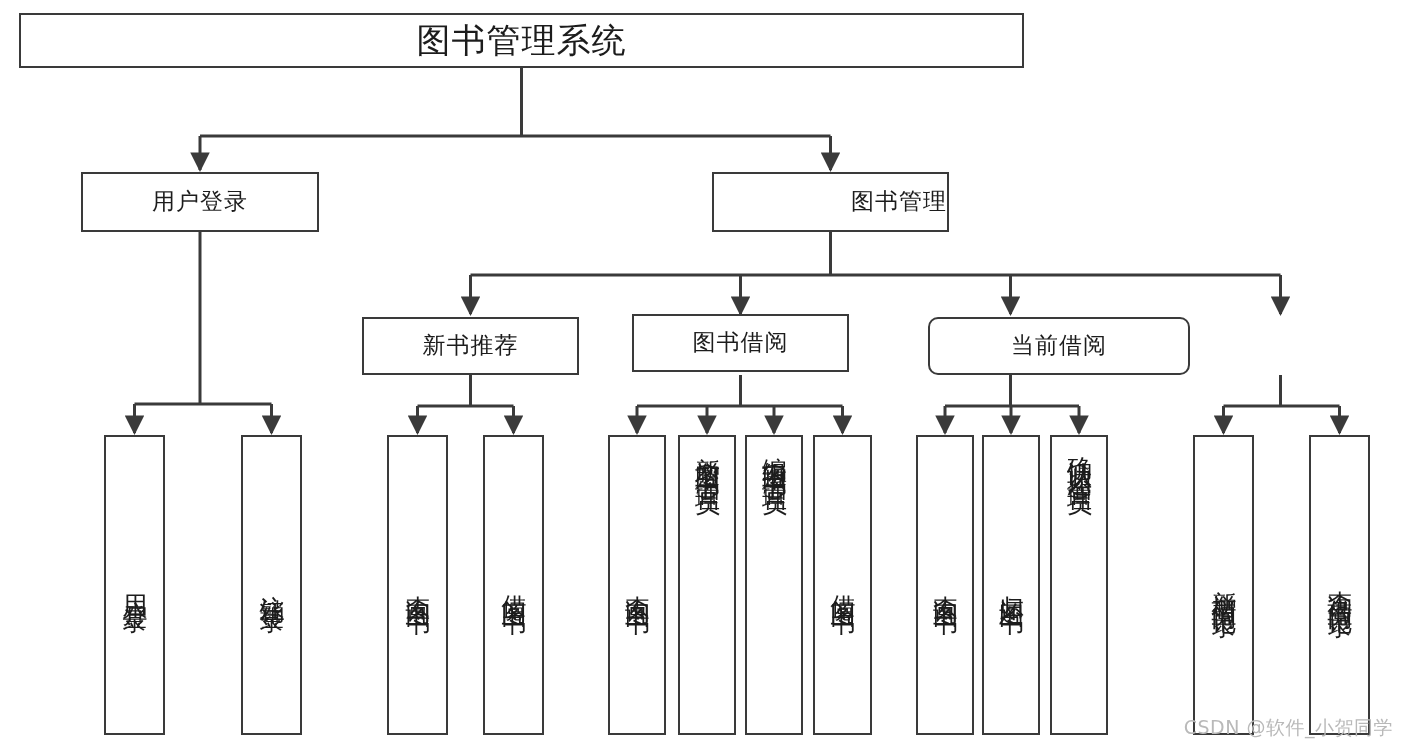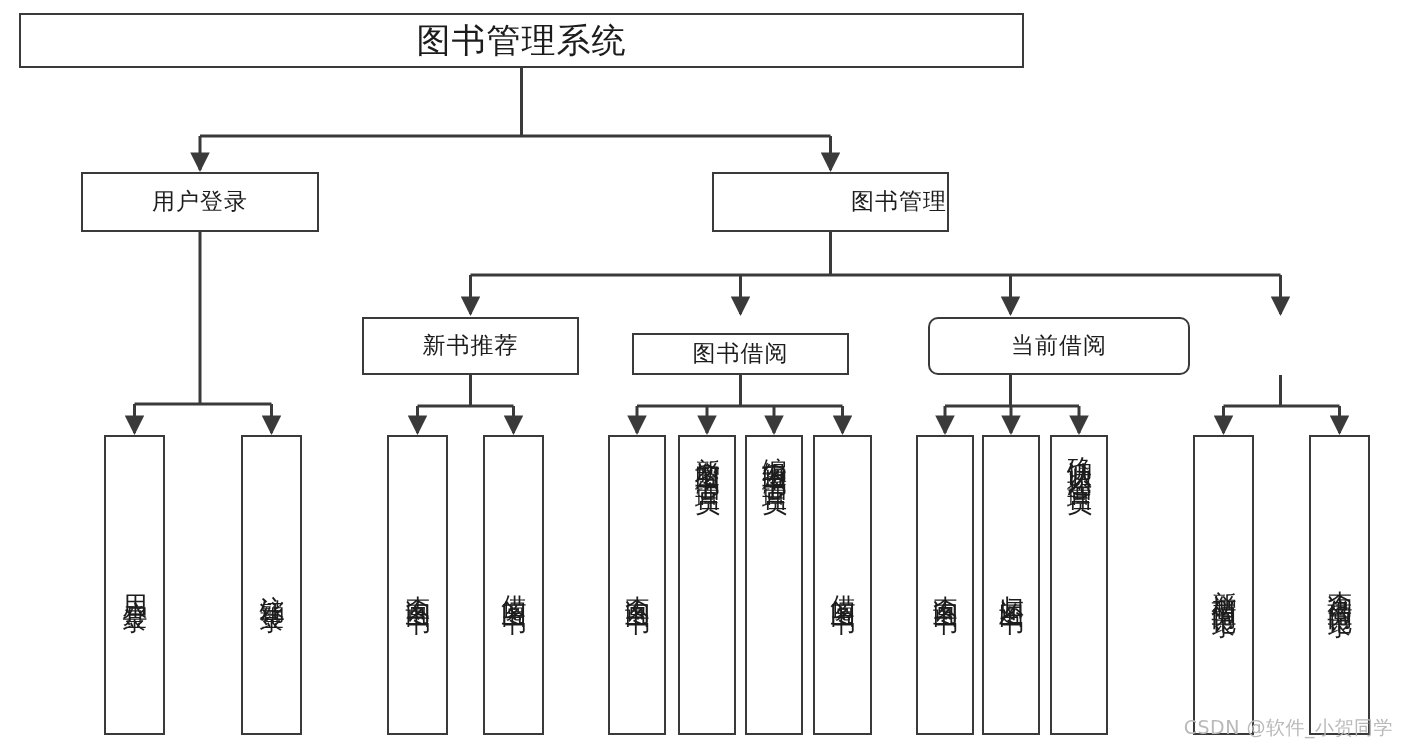--- a/index.html
+++ b/index.html
@@ -137,21 +137,21 @@
   <div class="node" style="left:81px;top:172px;width:238px;height:60px;">
     <span class="label">用户登录</span>
   </div>
   <div class="node" style="left:712px;top:172px;width:237px;height:60px;justify-content:flex-end;">
     <span class="label">图书管理</span>
   </div>
 
   <div class="node" style="left:362px;top:317px;width:217px;height:58px;">
     <span class="label">新书推荐</span>
   </div>
-  <div class="node" style="left:632px;top:333px;width:217px;height:42px;">
+  <div class="node" style="left:632px;top:314px;width:217px;height:58px;">
     <span class="label">图书借阅</span>
   </div>
   <div class="node" style="left:928px;top:317px;width:262px;height:58px;border-radius:10px;">
     <span class="label">当前借阅</span>
   </div>
 
   <div class="node leaf" style="left:104px;top:435px;width:61px;height:300px;">
     <span class="label">用户登录</span>
   </div>
   <div class="node leaf" style="left:241px;top:435px;width:61px;height:300px;">

